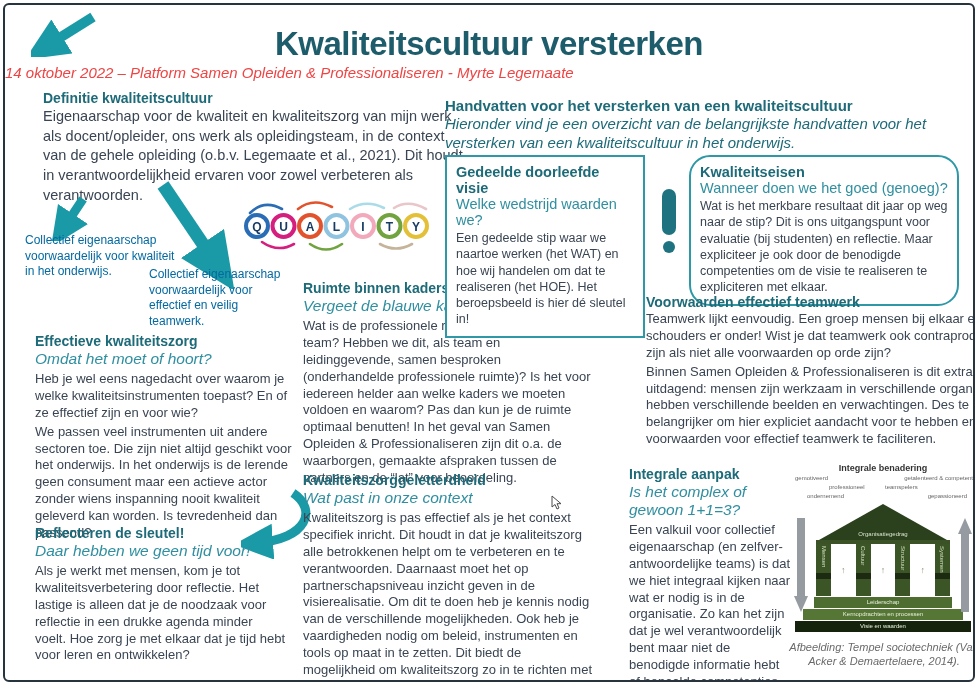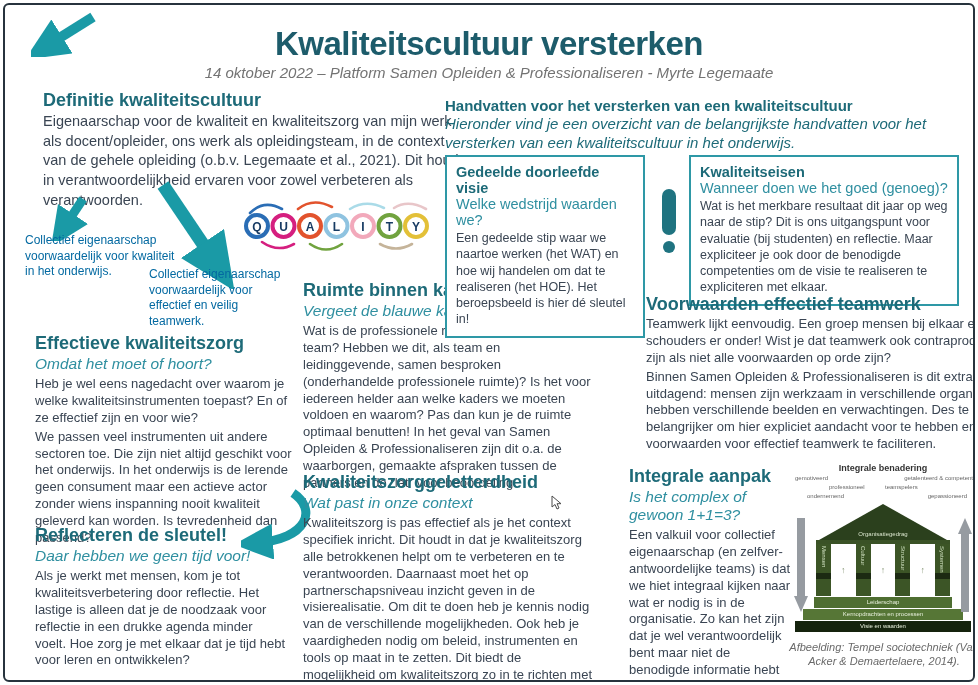--- a/index.html
+++ b/index.html
@@ -2,23 +2,23 @@
 <html><head>
 <meta charset="utf-8">
 <style>
   * { margin:0; padding:0; box-sizing:border-box; }
   html,body { width:978px; height:685px; background:#ffffff; font-family:"Liberation Sans","DejaVu Sans",sans-serif; }
   .poster { position:absolute; left:3px; top:3px; width:972px; height:679px; background:#fff;
             border:2px solid #27333d; border-radius:6px; overflow:hidden; }
   .abs { position:absolute; }
 
   .main-title { left:0; top:20px; width:100%; text-align:center; font-size:33px; font-weight:bold; color:#1d5c6b; letter-spacing:-.5px; }
-  .main-sub   { left:0; top:59px; width:100%; text-align:center; font-size:15px; font-style:italic; color:#737373; }
-
-  .h-sec   { font-size:18px; font-weight:bold; color:#1d6a78; margin-bottom:1px; }
+  .main-sub   { left:0; top:59px; width:100%; text-align:left; font-size:15px; font-style:italic; color:#ef4444; }
+
+  .h-sec   { font-size:14px; font-weight:bold; color:#1d6a78; margin-bottom:1px; }
   .h-it    { font-size:15.5px; font-style:italic; color:#2f8fa0; margin-bottom:3px; }
   .body-t  { font-size:13px; color:#3a4553; line-height:1.3; }
   .body-t p { margin:0; }
   .body-t p + p { margin-top:2px; }
 
   .definitie { left:38px; top:85px; width:420px; }
   .definitie .body-t { font-size:14.5px; line-height:1.36; }
 
   .callout { font-size:12px; color:#0369a1; line-height:1.3; }
   .callout-left  { left:20px;  top:228px; width:162px; }
@@ -28,21 +28,21 @@
   .reflecteren { left:30px;  top:520px; width:252px; }
   .ruimte      { left:298px; top:275px; width:288px; }
   .geletterd   { left:298px; top:467px; width:293px; }
 
   .handvatten { left:440px; top:92px; width:528px; text-align:left; }
   .handvatten .h-sec { font-size:15px; }
   .handvatten .intro { font-size:15px; font-style:italic; color:#1d6a78; line-height:1.25; }
 
   .tealbox { border:2px solid #2e98a6; background:#fff; padding:7px 9px 8px 9px; }
   .box-visie { left:440px; top:150px; width:200px; min-height:118px; }
-  .box-eisen { left:684px; top:150px; width:270px; min-height:116px; }
+  .box-eisen { left:684px; top:150px; width:270px; min-height:116px;border-radius:21px; }
   .tealbox .bh  { font-size:14.5px; font-weight:bold; color:#1d6a78; }
   .tealbox .bi  { font-size:14.5px; color:#2f8fa0; margin-bottom:2px; }
   .tealbox .bb  { font-size:12.5px; color:#3a4553; line-height:1.3; }
 
   .excl { left:657px; top:184px; width:16px; }
   .excl .bar { width:14px; height:46px; background:#1f7380; border-radius:7px; }
   .excl .dot { width:12px; height:12px; background:#1f7380; border-radius:50%; margin:6px auto 0 1px; }
 
   .teamwerk  { left:617px; top:289px; width:388px;margin-left:24px; }
   .integrale { left:624px; top:461px; width:163px; }

